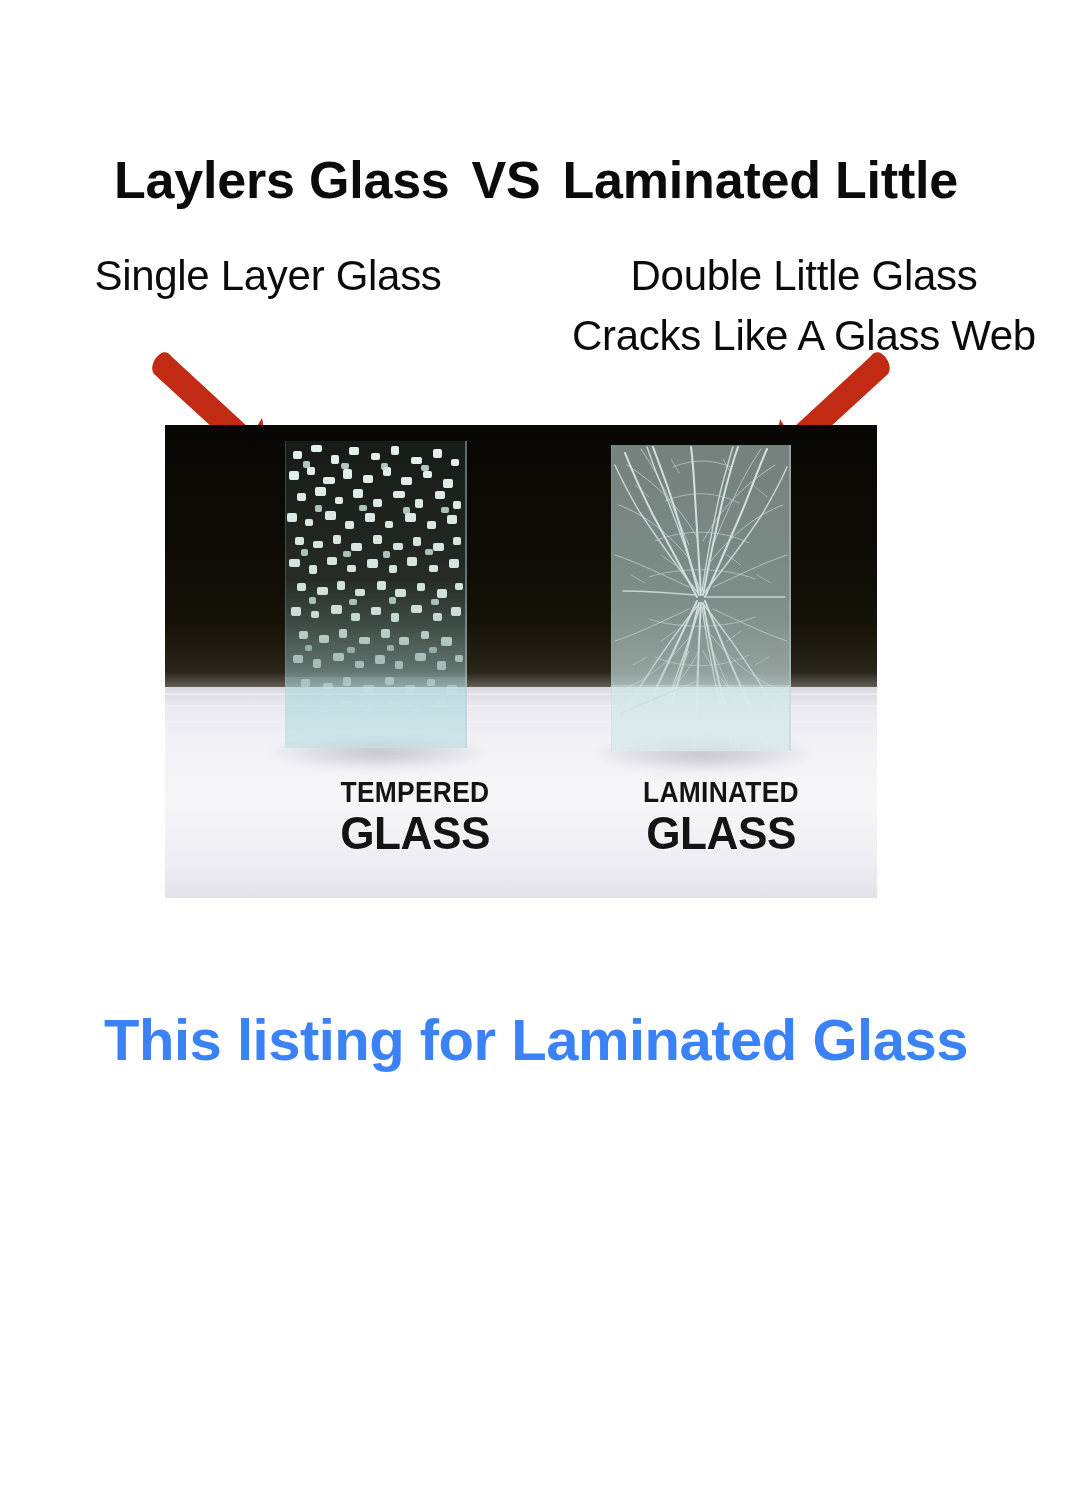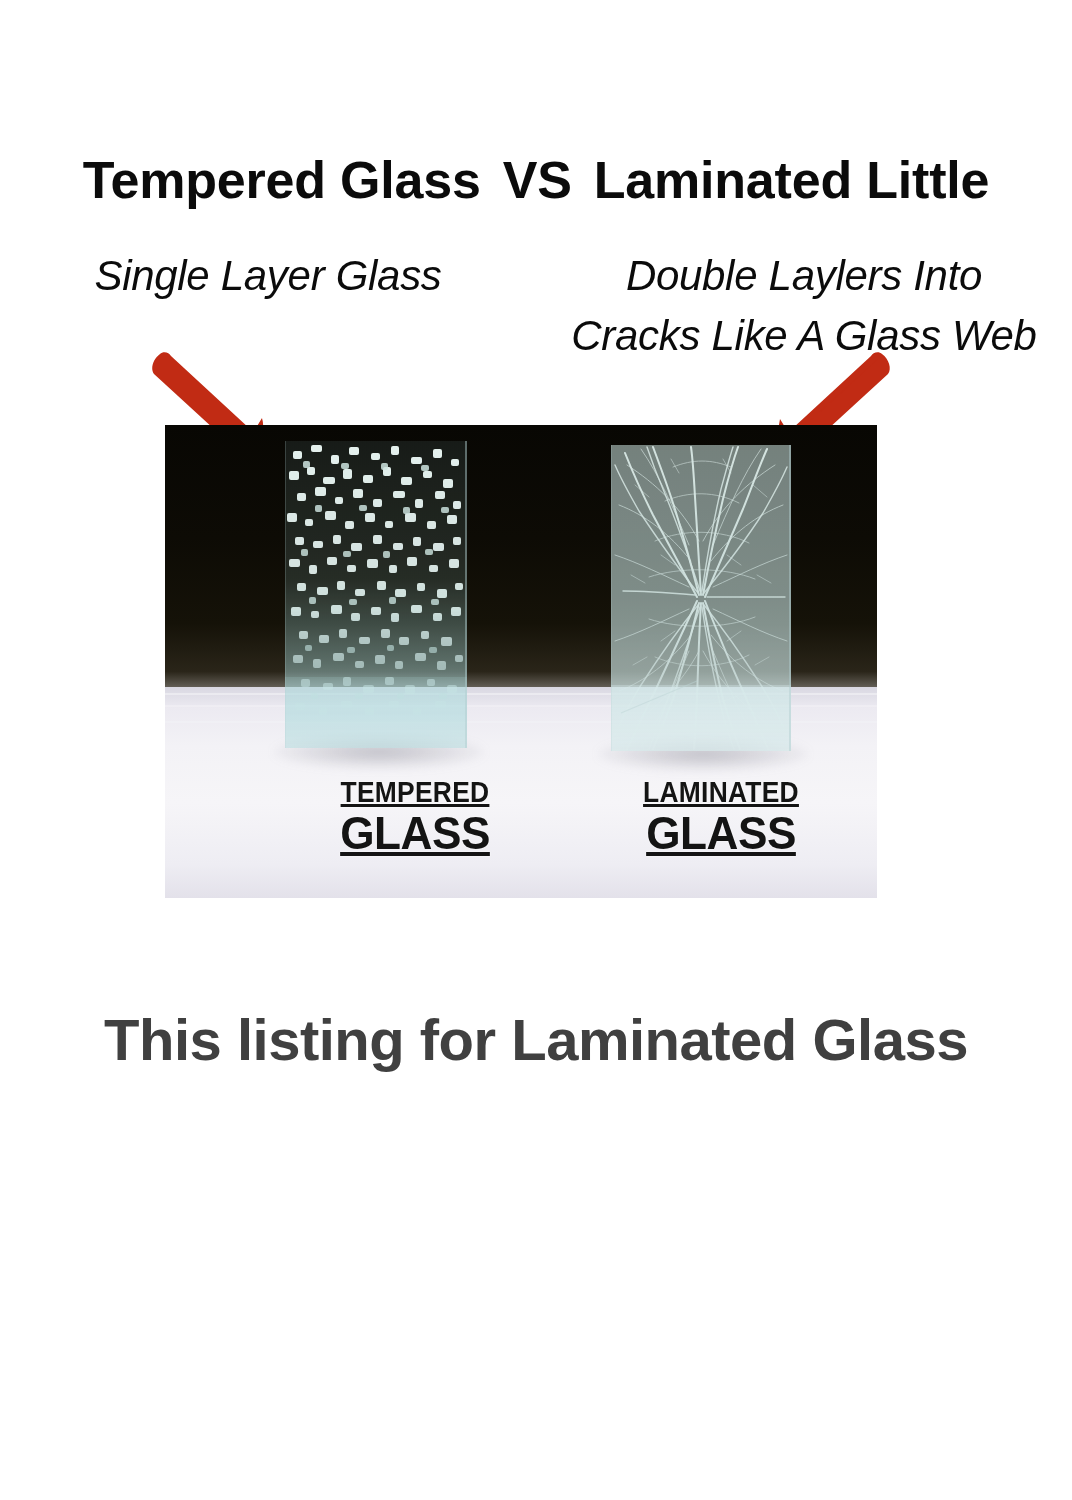--- a/index.html
+++ b/index.html
@@ -36,21 +36,20 @@
   }
   .headline .gap { display: inline-block; width: 22px; }
 
   
   .descriptors {
     position: absolute;
     left: 0;
     top: 246px;
     width: 1072px;
     display: flex;
-    font-style: italic;
   }
   .desc-col {
     flex: 0 0 50%;
     text-align: center;
     color: #0b0b0b;
     font-size: 42px;
     font-weight: 500;
     line-height: 1.42;
     letter-spacing: -0.3px;
     white-space: nowrap;
@@ -148,21 +147,20 @@
     filter: blur(5px);
   }
 
   
   .cap {
     position: absolute;
     text-align: center;
     color: #141414;
     line-height: 1;
     text-shadow: 0 0 2px rgba(255,255,255,0.9);
-    text-decoration: underline;
   }
   .cap .cap-top {
     display: block;
     font-size: 30px;
     font-weight: 700;
     letter-spacing: 0.3px;
     transform: scaleX(0.88);
   }
   .cap .cap-big {
     display: block;
@@ -177,40 +175,40 @@
 
   
   .footer-note {
     position: absolute;
     left: 0;
     top: 1006px;
     width: 1072px;
     text-align: center;
     font-size: 58px;
     font-weight: 600;
-    color: #404040;
+    color: #3b82f6;
     letter-spacing: -0.5px;
     white-space: nowrap;
   }
 </style>
 </head>
 <body>
 
 <div class="page">
 
   <div class="headline">
-    <span>Tempered Glass</span><span class="gap"></span><span>VS</span><span class="gap"></span><span>Laminated Little</span>
+    <span>Laylers Glass</span><span class="gap"></span><span>VS</span><span class="gap"></span><span>Laminated Little</span>
   </div>
 
   <div class="descriptors">
     <div class="desc-col">
       <span class="line">Single Layer Glass</span>
     </div>
     <div class="desc-col">
-      <span class="line">Double Laylers Into</span>
+      <span class="line">Double Little Glass</span>
       <span class="line">Cracks Like A Glass Web</span>
     </div>
   </div>
 
   <svg class="arrow arrow-left" width="130" height="116" viewBox="0 0 130 116" aria-hidden="true">
     <path d="M13 6 L100 86 L112 66 L119 108 L78 100 L95 88 L7 20 Z" fill="#C12B14"></path>
     <path d="M14 7 L104 90 L83 97 L119 108 L112 67 L101 85 Z" fill="#C12B14"></path>
     <path d="M10 2 C13 -1 19 0 21 4 L112 88 L120 110 L95 104 L88 99 L4 22 C0 17 3 7 10 2 Z" fill="#C12B14"></path>
   </svg>
 

